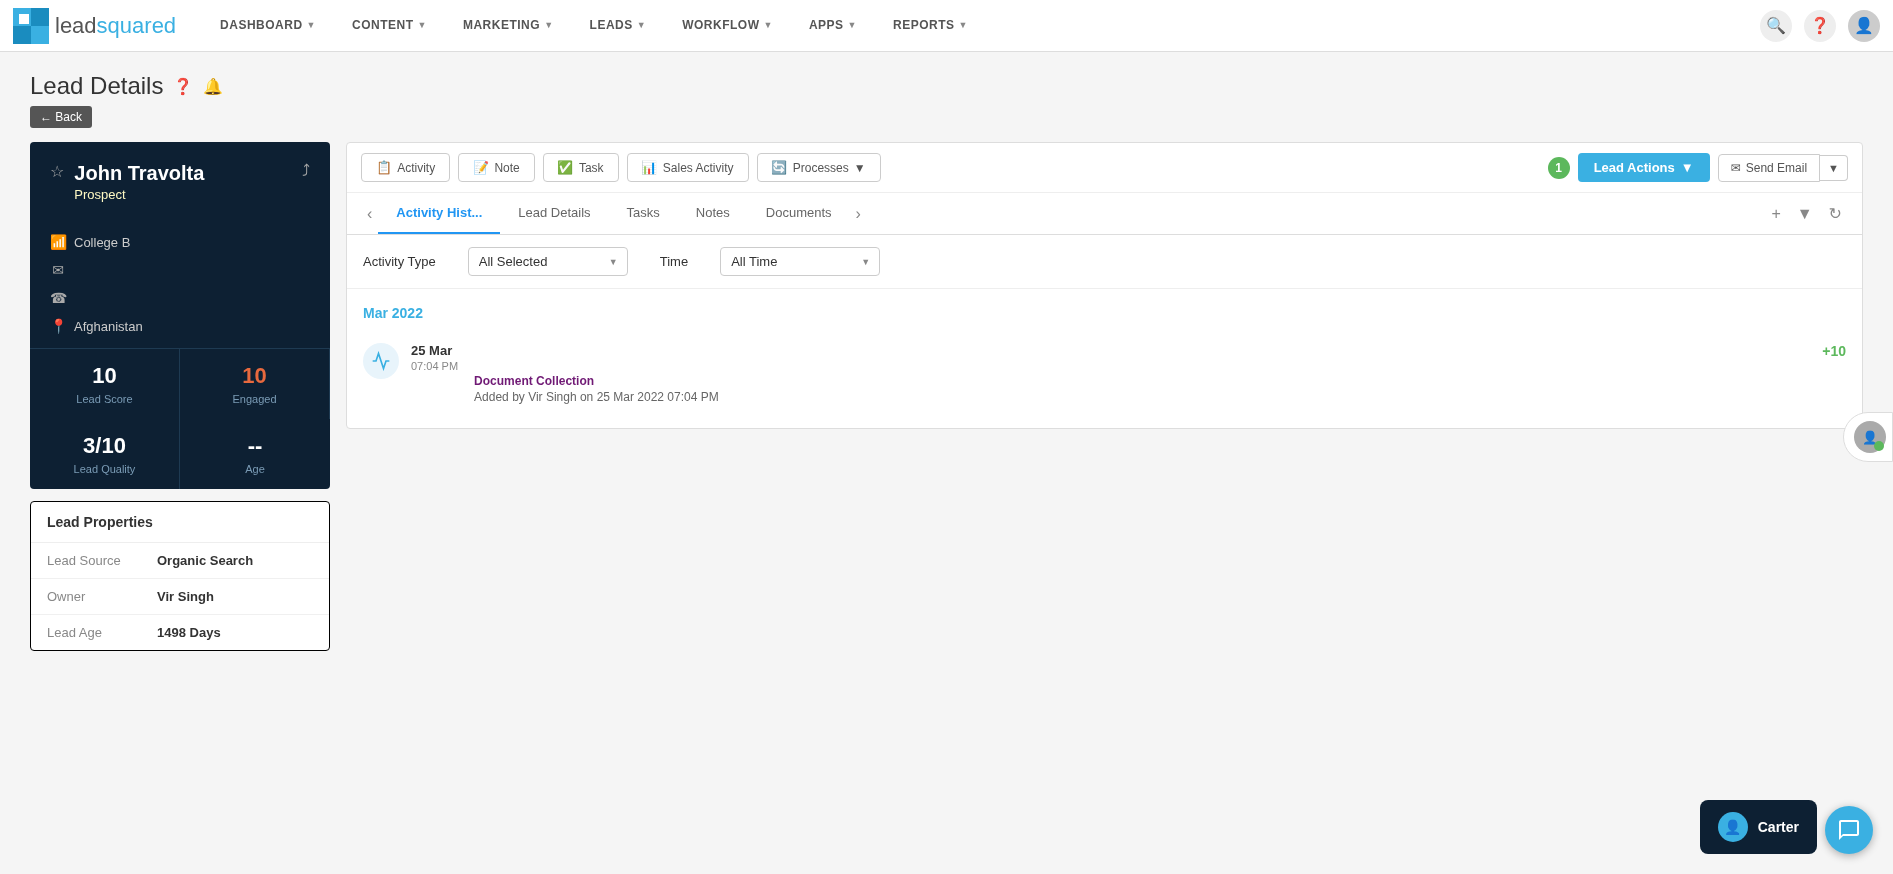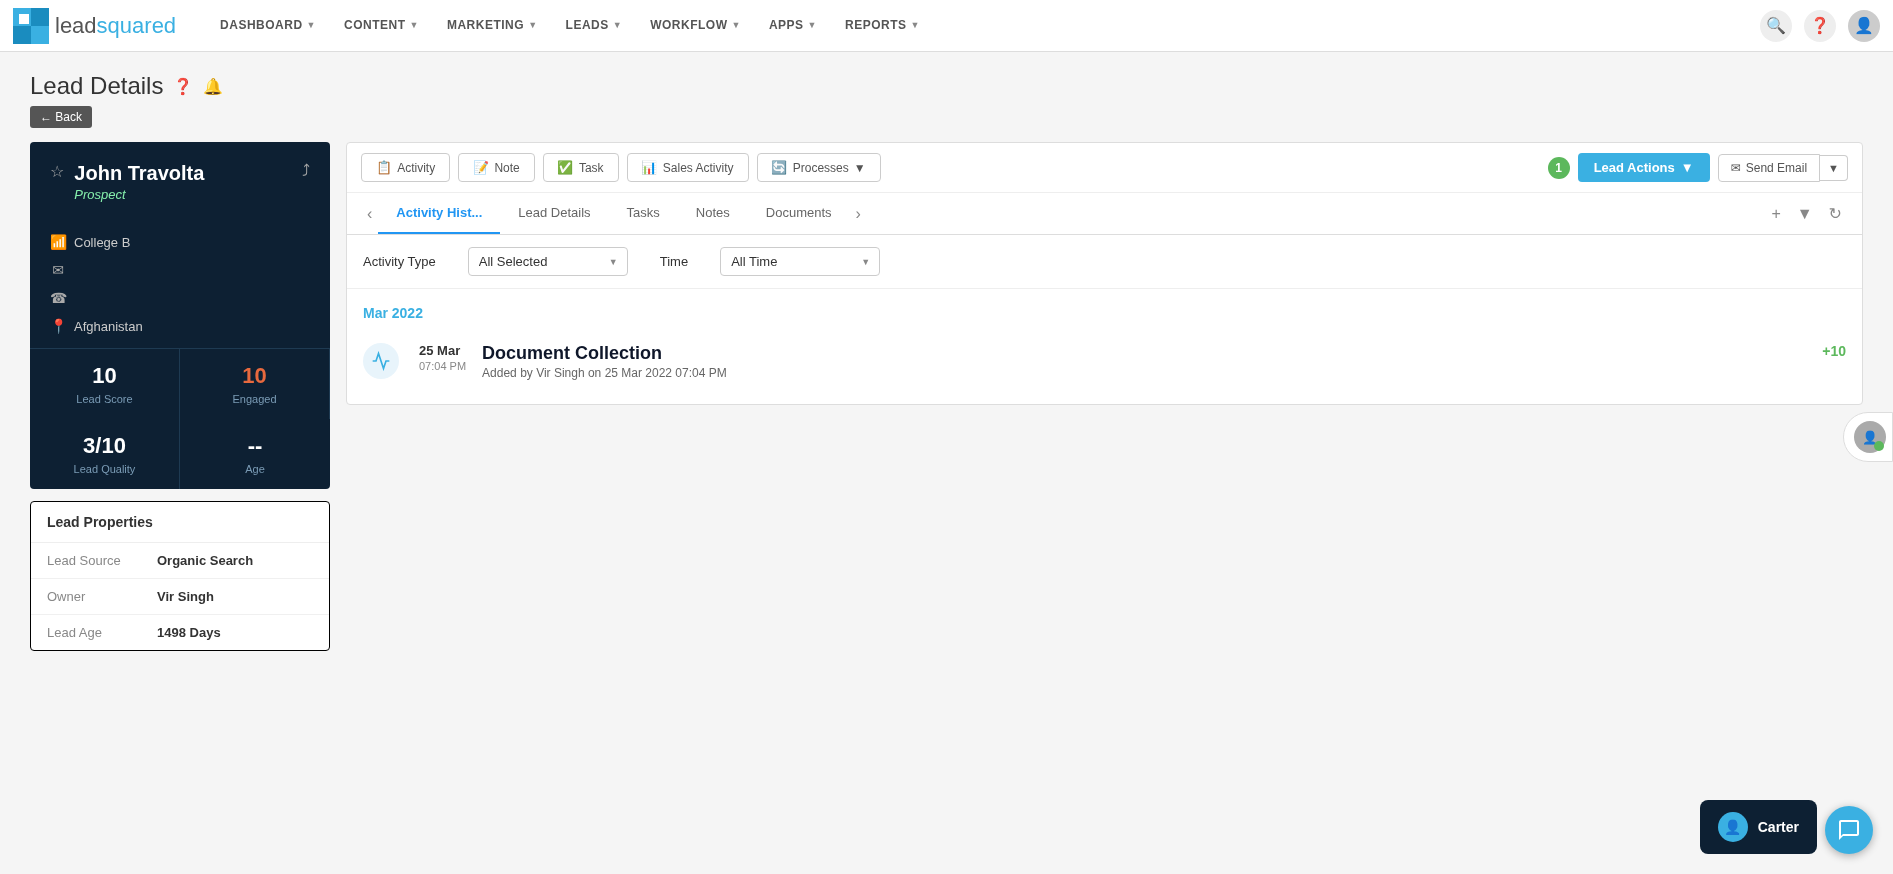--- a/index.html
+++ b/index.html
@@ -28,21 +28,21 @@
     .logo-text {
       font-size: 22px;
       font-weight: 400;
     }
     .logo-lead { color: #555; }
     .logo-squared { color: #3ab0e2; }
     .nav-items {
       display: flex;
       align-items: center;
       flex: 1;
-      gap: 0;
+      gap: 8px;
     }
     .nav-item {
       display: flex;
       align-items: center;
       padding: 0 14px;
       height: 52px;
       cursor: pointer;
       color: #555;
       font-size: 12px;
       font-weight: 600;
@@ -141,22 +141,21 @@
     .star-icon { font-size: 16px; color: #aaa; cursor: pointer; }
     .share-icon { font-size: 16px; color: #aaa; cursor: pointer; }
     .lead-name {
       font-size: 20px;
       font-weight: 600;
       color: #fff;
       margin-bottom: 2px;
     }
     .lead-status {
       font-size: 13px;
-      color: #86efac;
-      font-style: italic;
+      color: #fef9c3;
       margin-bottom: 10px;
     }
     .lead-info-row {
       display: flex;
       align-items: center;
       gap: 8px;
       padding: 6px 20px;
       font-size: 13px;
       color: #ccc;
     }
@@ -377,21 +376,21 @@
     }
     .month-header {
       color: #3ab0e2;
       font-size: 14px;
       font-weight: 600;
       margin-bottom: 14px;
     }
     .activity-item {
       display: flex;
       align-items: flex-start;
-      gap: 20px;
+      gap: 12px;
       padding: 8px 0;
     }
     .activity-icon-wrap {
       width: 36px;
       height: 36px;
       border-radius: 50%;
       background: #e8f4fb;
       display: flex;
       align-items: center;
       justify-content: center;
@@ -404,24 +403,25 @@
       font-size: 13px;
       font-weight: 600;
       color: #333;
     }
     .activity-time {
       font-size: 11px;
       color: #888;
       margin-top: 2px;
     }
     .activity-title {
-      font-size: 18px;
-      font-weight: 600;
-      color: #0f172a;
+      font-size: 12px;
+      font-weight: 600;
+      color: #701a75;
       margin-bottom: 2px;
+      margin-top: 31px;
     }
     .activity-desc {
       font-size: 12px;
       color: #666;
     }
     .activity-score {
       color: #5cb85c;
       font-size: 14px;
       font-weight: 600;
       margin-left: auto;

